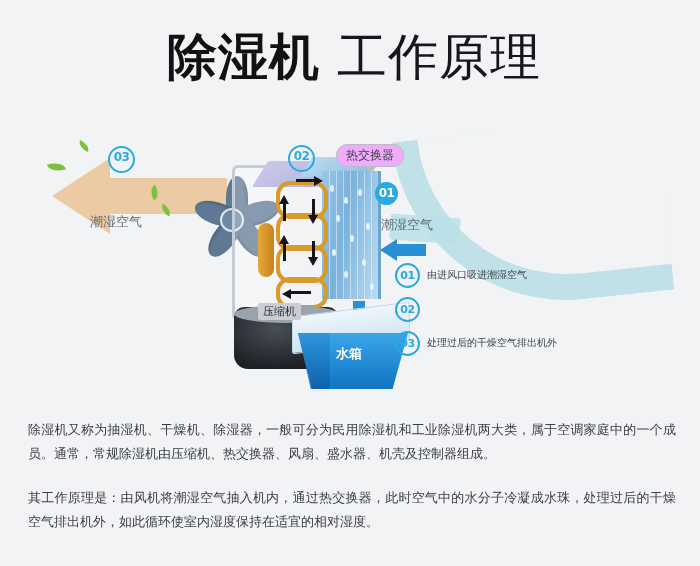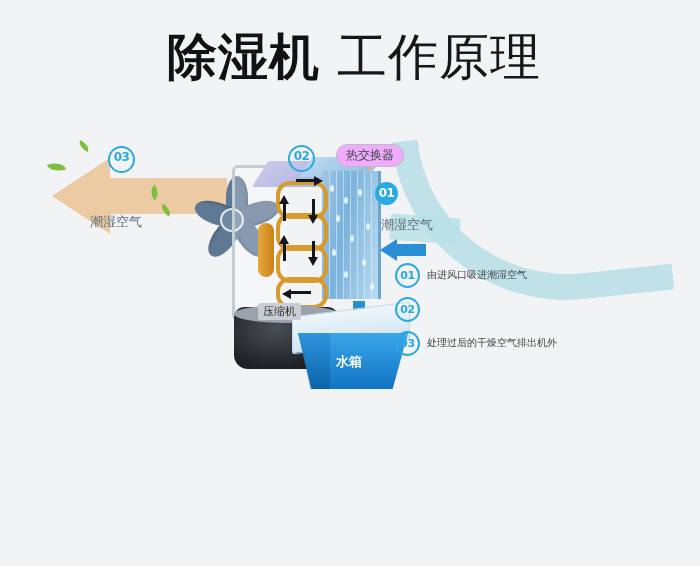--- a/index.html
+++ b/index.html
@@ -503,21 +503,21 @@
       <div class="down-arrow">
         <div class="s"></div>
         <div class="h"></div>
       </div>
 
       <div class="base-dark"></div>
       <div class="base-rim"></div>
       <div class="tray"></div>
       <div class="tank"></div>
       <div class="tank-face"></div>
-      <div class="tank-label" style="left:96px; top:198px;">水箱</div>
+      <div class="tank-label" style="left:96px; top:190px;">水箱</div>
 
       <div class="chip" style="left:18px; top:148px;text-align:center;">压缩机</div>
     </div>
 
     <div class="tag-badge outline" style="left:108px; top:26px;">03</div>
     <div class="tag-text" style="left:90px; top:93px;">潮湿空气</div>
 
     <div class="tag-badge outline" style="left:288px; top:25px;">02</div>
     <div class="callout" style="left:314px; top:24px;">热交换器</div>
 
@@ -532,14 +532,18 @@
     </div>
     <div class="legend-row">
       <div class="legend-badge">02</div>
     </div>
     <div class="legend-row">
       <div class="legend-badge">03</div>
       <div class="legend-text">处理过后的干燥空气排出机外</div>
     </div>
   </div>
 
+  <div class="copy">
+    <p>除湿机又称为抽湿机、干燥机、除湿器，一般可分为民用除湿机和工业除湿机两大类，属于空调家庭中的一个成员。通常，常规除湿机由压缩机、热交换器、风扇、盛水器、机壳及控制器组成。</p>
+    <p>其工作原理是：由风机将潮湿空气抽入机内，通过热交换器，此时空气中的水分子冷凝成水珠，处理过后的干燥空气排出机外，如此循环使室内湿度保持在适宜的相对湿度。</p>
+  </div>
 
 </div>
 
 </body></html>

